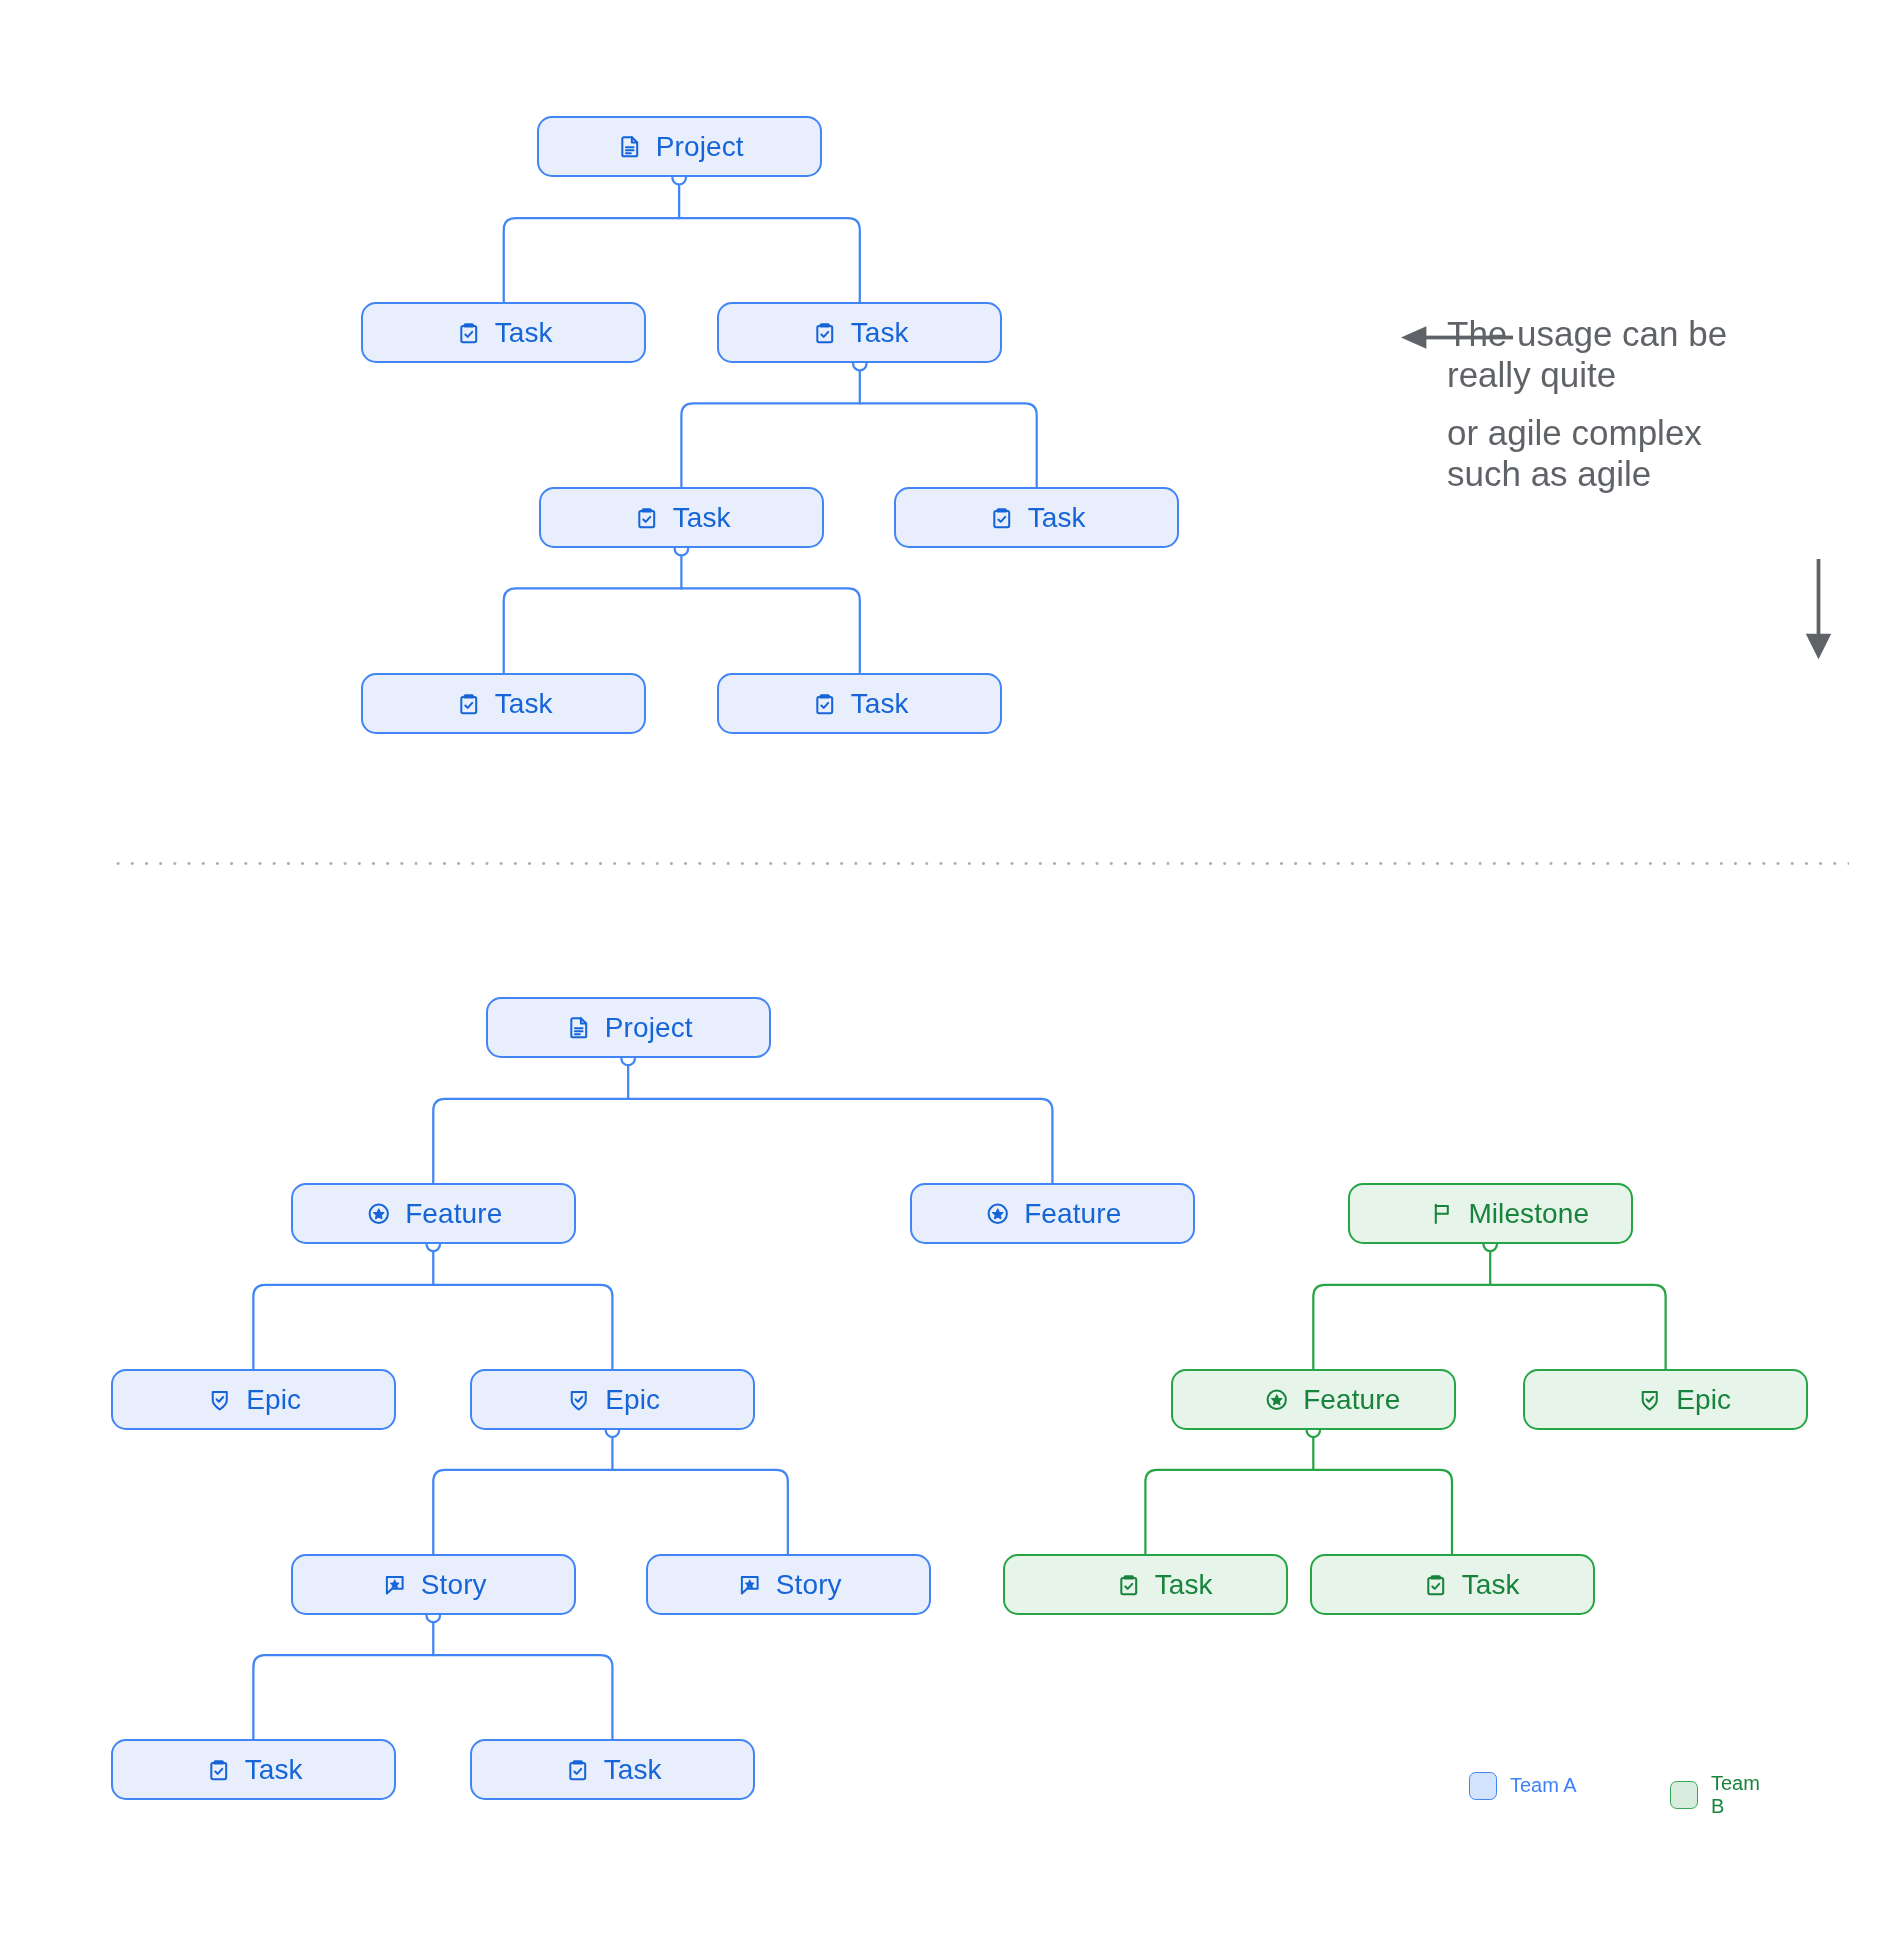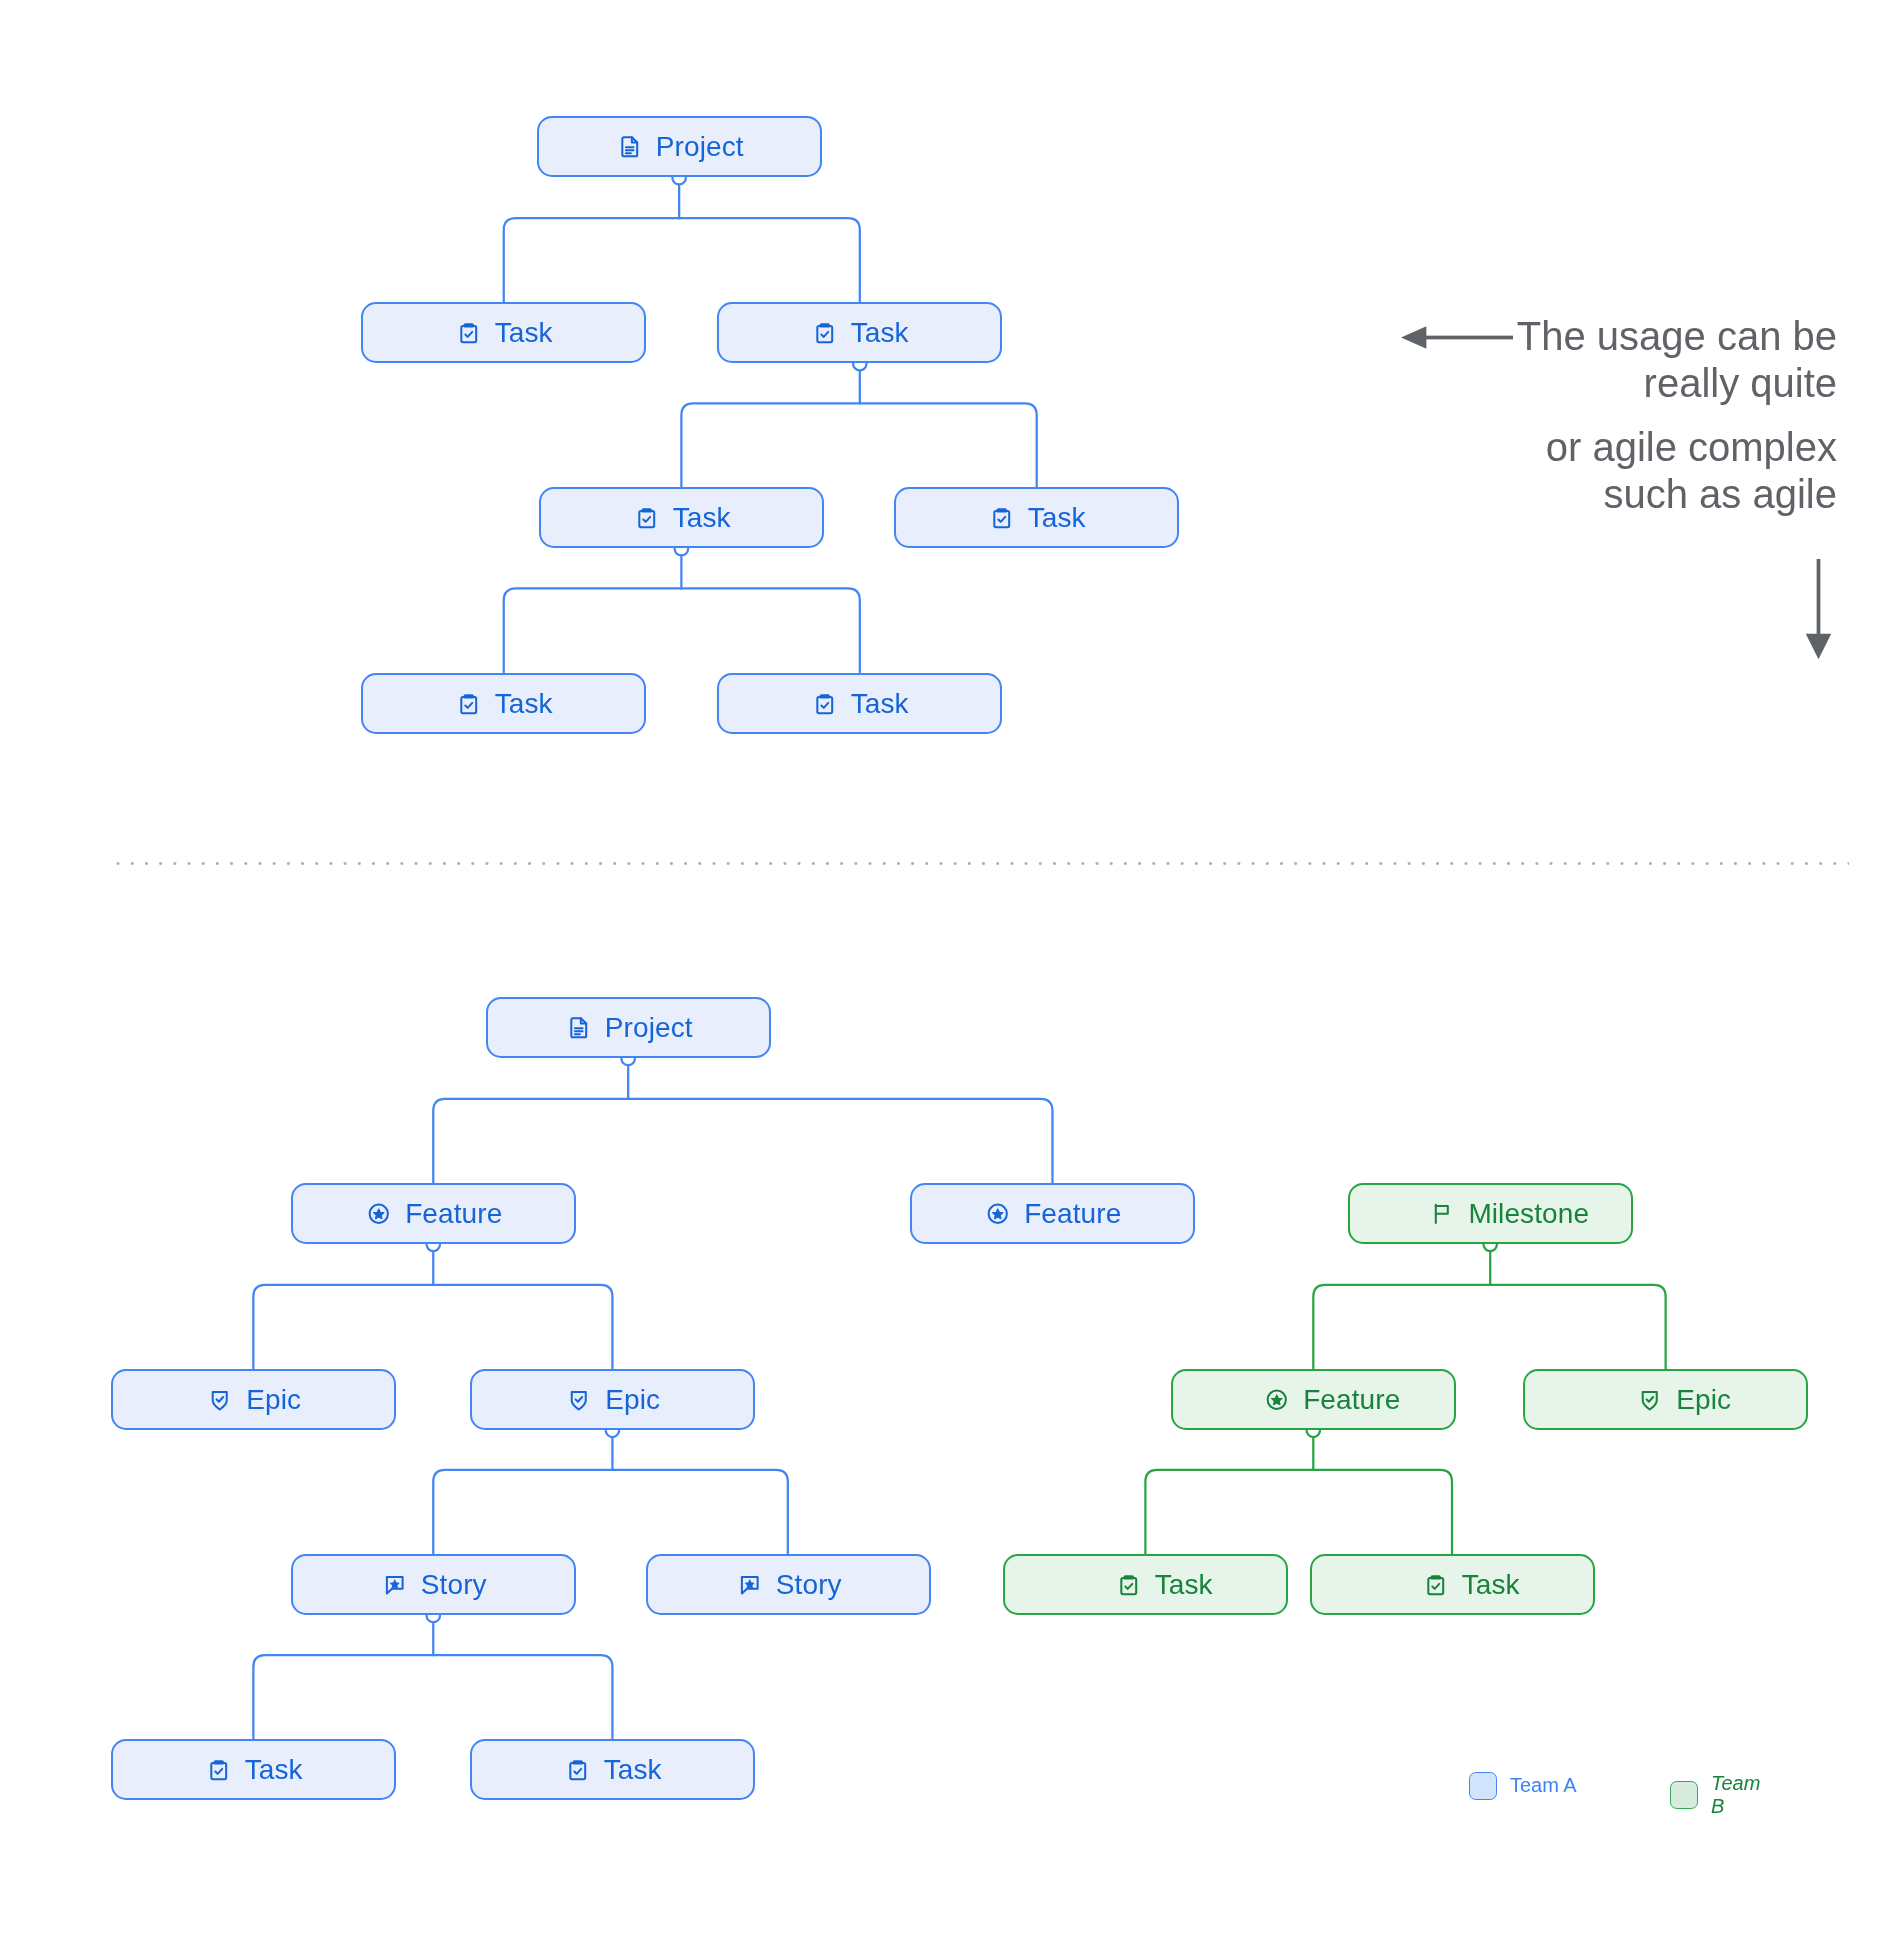--- a/index.html
+++ b/index.html
@@ -60,23 +60,23 @@
     width: 28.5px;
     height: 28.5px;
     flex: none;
   }
   .node .node-icon svg { display: block; }
   .node .node-label { line-height: 1; }
 
   .annotation {
     position: absolute;
     color: #5f6368;
-    font-size: 40px;
+    font-size: 35px;
     line-height: 1.18;
-    text-align: right;
+    text-align: left;
   }
   .annotation .anno-line { display: block; white-space: nowrap; }
   .annotation .anno-gap { display: block; height: 16.5px; }
 
   .arrow-left, .arrow-down {
     position: absolute;
   }
 
   .divider {
     position: absolute;
@@ -99,21 +99,21 @@
   .legend-swatch {
     width: 25.5px;
     height: 25.5px;
     border-radius: 6.7px;
     border-width: 1.9px;
     border-style: solid;
     flex: none;
   }
   .legend.team-a { color: #3b82f6; }
   .legend.team-a .legend-swatch { background: #d2e3fc; border-color: #4285f4; }
-  .legend.team-b { color: #17833b; font-style: italic; }
+  .legend.team-b { color: #17833b; }
   .legend.team-b .legend-swatch { background: #d7ecdc; border-color: #34a853; }
 </style>
 </head>
 <body>
 
 <div id="canvas">
 
   <svg id="edge-layer" viewBox="0 0 2532 2608" xmlns="http://www.w3.org/2000/svg">
       <path d="M 906 237 L 906 291" fill="none" stroke="#4285f4" stroke-width="3" stroke-linecap="round"></path>
       <circle cx="906" cy="237" r="9" fill="#ffffff" stroke="#4285f4" stroke-width="3"></circle>

